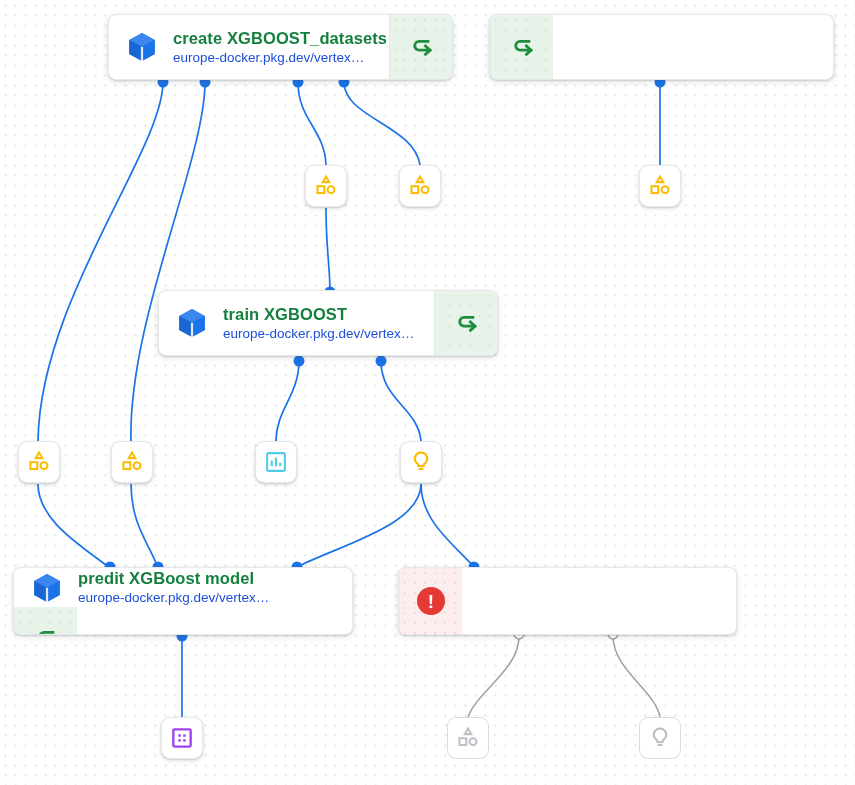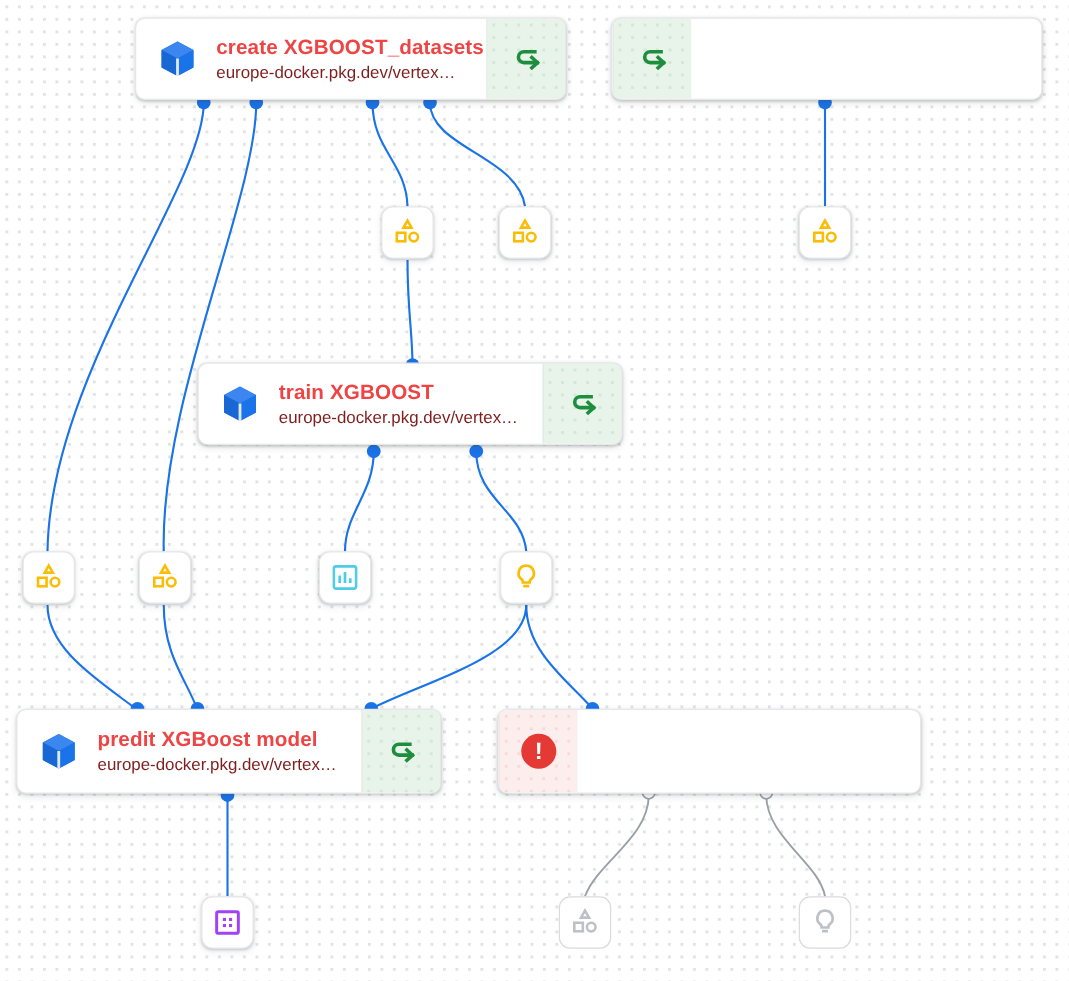--- a/index.html
+++ b/index.html
@@ -33,25 +33,25 @@
   }
   .task-main{
     display:flex;align-items:center;
     flex:1 1 auto;
     padding:0 10px 0 16px;
     min-width:0;
   }
   .cube-wrap{flex:0 0 auto;margin-right:14px;display:flex;align-items:center;}
   .task-text{min-width:0;display:flex;flex-direction:column;justify-content:center;}
   .task-title{
-    font-size:16.5px;font-weight:700;color:#ef4444;
+    font-size:16.5px;font-weight:700;color:#15803d;
     line-height:20px;white-space:nowrap;letter-spacing:.1px;
   }
   .task-sub{
-    font-size:13.5px;color:#7f1d1d;line-height:19px;
+    font-size:13.5px;color:#1d4ed8;line-height:19px;
     white-space:nowrap;overflow:hidden;text-overflow:ellipsis;
     max-width:215px;
   }
   .status-panel{
     flex:0 0 62px;width:62px;
     display:flex;align-items:center;justify-content:center;
     border-left:1px solid rgba(0,0,0,0.03);
   }
   .status-panel.cached{
     background-color:#e8f3ea;
@@ -197,21 +197,21 @@
     <div class="status-panel cached">
       <span>
         <svg width="30" height="30" viewBox="0 0 24 24" fill="none" stroke="#1e8e3e" stroke-width="2.3" stroke-linecap="square">
           <path d="M17.5 7.5H10.5A3.5 3.5 0 0 0 10.5 14.5H19"></path>
           <path d="M15.6 11.2 19.2 14.5 15.6 17.8"></path>
         </svg>
       </span>
     </div>
   </div>
 
-  <div class="task-node" style="left:13px;top:567px;width:340px;height:68px;">
+  <div class="task-node" style="left:13px;top:567px;width:340px;height:68px;flex-direction:column;">
     <div class="task-main">
       <span class="cube-wrap">
         <svg width="34" height="34" viewBox="0 0 24 24">
           <path d="M12 2.2 21 7v10l-9 4.8L3 17V7z" fill="#1a73e8"></path>
           <path d="M12 2.2 21 7l-9 4.9L3 7z" fill="#3b87ef"></path>
           <path d="M12 11.9V21.8L3 17V7z" fill="#1967d2"></path>
           <path d="M12 11.9 21 7v10l-9 4.8z" fill="#1a73e8"></path>
           <path d="M11.2 11.9h1.6v9.9h-1.6z" fill="#ffffff" opacity=".85"></path>
         </svg>
       </span>

